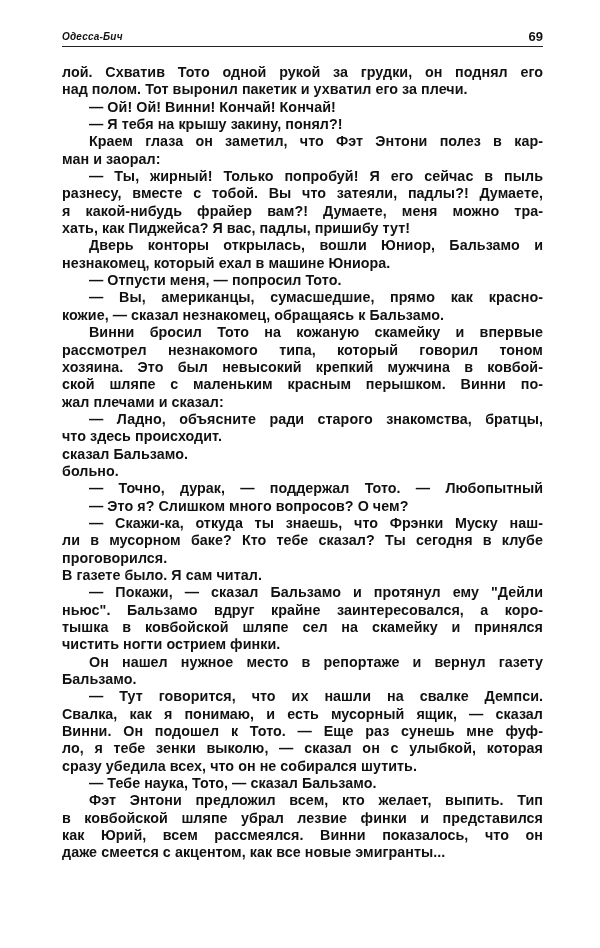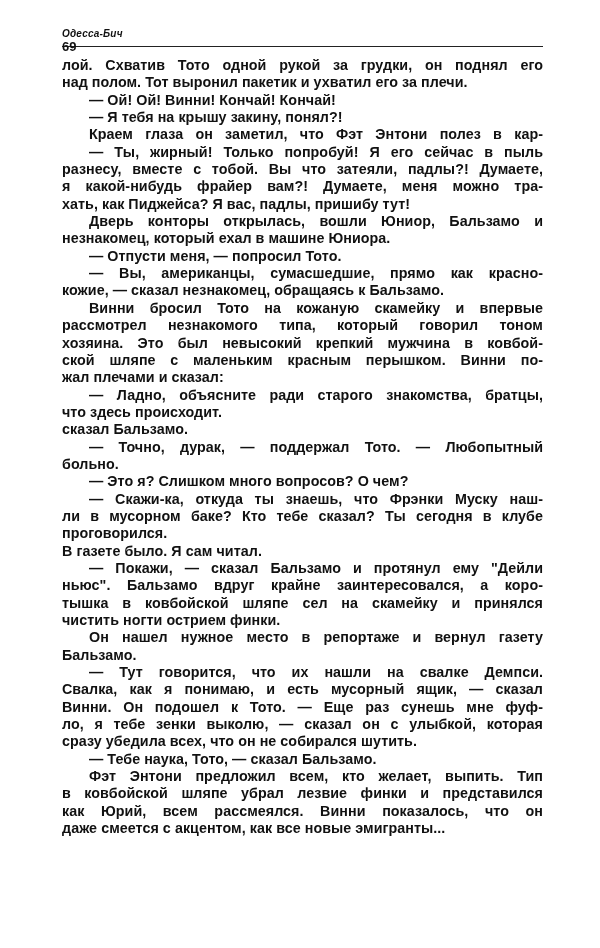--- a/index.html
+++ b/index.html
@@ -2,26 +2,26 @@
 <html><head>
   <meta charset="utf-8">
   <style>
     html, body { margin: 0; padding: 0; background: #ffffff; }
     body {
       width: 600px; height: 948px; position: relative; overflow: hidden;
       font-family: "Liberation Sans", sans-serif; color: #111;
     }
     .page { position: absolute; left: 62px; top: 28px; width: 481px; }
     .running-head {
-      display: flex; justify-content: space-between; align-items: flex-start;
-      height: 17px; border-bottom: 1px solid #222; padding-bottom: 1px; flex-direction: column;
+      display: flex; justify-content: space-between; align-items: center;
+      height: 17px; border-bottom: 1px solid #222; padding-bottom: 1px;
     }
     .rh-title { font-style: italic; font-weight: bold; font-size: 10px; letter-spacing: 0.2px; }
     .rh-num { font-weight: bold; font-size: 13px; }
-    .body { margin-top: 10px; }
+    .body { margin-top: 17px; }
     .line {
       font-size: 14.3px; line-height: 17.35px; height: 17.35px;
       white-space: nowrap; text-align: justify; text-align-last: justify;
       font-weight: 600; letter-spacing: 0.05px;
     }
     .line.indent { padding-left: 27px; }
     .line.last { text-align-last: left; }
   </style>
 </head>
 <body>
@@ -30,39 +30,40 @@
   <div class="running-head">
     <span class="rh-title">Одесса-Бич</span>
     <span class="rh-num">69</span>
   </div>
   <div class="body" id="body">
       <div class="line">лой. Схватив Тото одной рукой за грудки, он поднял его</div>
       <div class="line last">над полом. Тот выронил пакетик и ухватил его за плечи.</div>
       <div class="line indent last">— Ой! Ой! Винни! Кончай! Кончай!</div>
       <div class="line indent last">— Я тебя на крышу закину, понял?!</div>
       <div class="line indent">Краем глаза он заметил, что Фэт Энтони полез в кар-</div>
+      <div class="line last">ман и заорал:</div>
       <div class="line indent">— Ты, жирный! Только попробуй! Я его сейчас в пыль</div>
       <div class="line">разнесу, вместе с тобой. Вы что затеяли, падлы?! Думаете,</div>
       <div class="line">я какой-нибудь фрайер вам?! Думаете, меня можно тра-</div>
       <div class="line last">хать, как Пиджейса? Я вас, падлы, пришибу тут!</div>
       <div class="line indent">Дверь конторы открылась, вошли Юниор, Бальзамо и</div>
       <div class="line last">незнакомец, который ехал в машине Юниора.</div>
       <div class="line indent last">— Отпусти меня, — попросил Тото.</div>
       <div class="line indent">— Вы, американцы, сумасшедшие, прямо как красно-</div>
       <div class="line last">кожие, — сказал незнакомец, обращаясь к Бальзамо.</div>
       <div class="line indent">Винни бросил Тото на кожаную скамейку и впервые</div>
       <div class="line">рассмотрел незнакомого типа, который говорил тоном</div>
       <div class="line">хозяина. Это был невысокий крепкий мужчина в ковбой-</div>
       <div class="line">ской шляпе с маленьким красным перышком. Винни по-</div>
       <div class="line last">жал плечами и сказал:</div>
       <div class="line indent">— Ладно, объясните ради старого знакомства, братцы,</div>
       <div class="line last">что здесь происходит.</div>
       <div class="line last">сказал Бальзамо.</div>
+      <div class="line last">больно.</div>
       <div class="line indent">— Точно, дурак, — поддержал Тото. — Любопытный</div>
-      <div class="line last">больно.</div>
       <div class="line indent last">— Это я? Слишком много вопросов? О чем?</div>
       <div class="line indent">— Скажи-ка, откуда ты знаешь, что Фрэнки Муску наш-</div>
       <div class="line">ли в мусорном баке? Кто тебе сказал? Ты сегодня в клубе</div>
       <div class="line last">проговорился.</div>
       <div class="line last">В газете было. Я сам читал.</div>
       <div class="line indent">— Покажи, — сказал Бальзамо и протянул ему "Дейли</div>
       <div class="line">ньюс". Бальзамо вдруг крайне заинтересовался, а коро-</div>
       <div class="line">тышка в ковбойской шляпе сел на скамейку и принялся</div>
       <div class="line last">чистить ногти острием финки.</div>
       <div class="line indent">Он нашел нужное место в репортаже и вернул газету</div>

